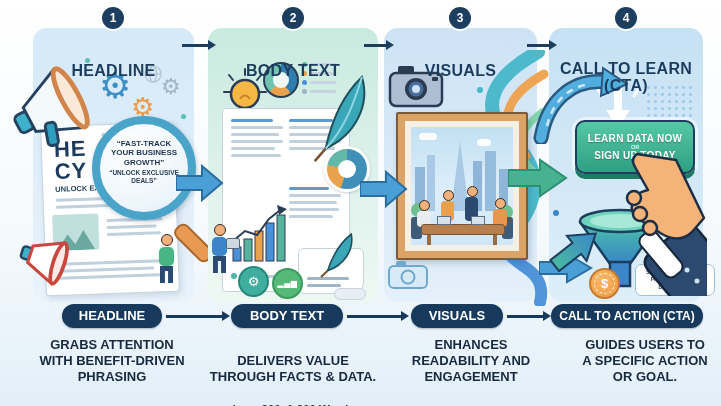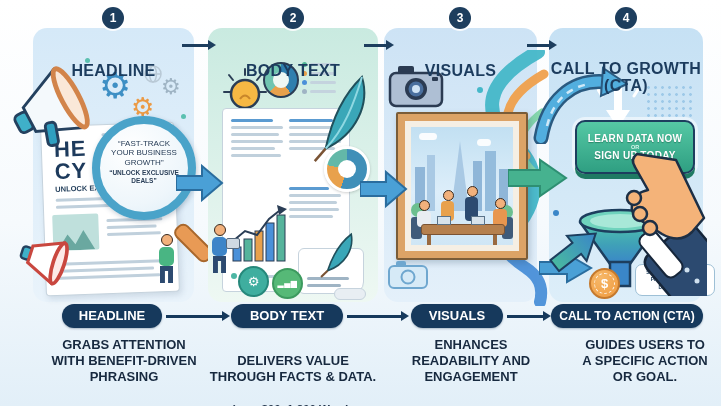--- a/index.html
+++ b/index.html
@@ -47,21 +47,21 @@
   .ln.b{background:#5b9bd1}
   .doc-big{position:absolute;left:12px;top:12px;font-size:22px;font-weight:900;color:#1d3a5c;line-height:1.02;
     white-space:pre-line;letter-spacing:1px}
   .doc-sub{position:absolute;left:12px;top:58px;font-size:7.5px;font-weight:800;color:#27425e}
   .doc-img{position:absolute;left:8px;top:88px;width:46px;height:36px;background:#bfe0dc;border-radius:2px;overflow:hidden}
   .doc-img:after{content:"";position:absolute;left:4px;bottom:0;width:38px;height:20px;background:#6aa8a0;
     clip-path:polygon(0 100%,28% 20%,48% 70%,70% 0,100% 100%)}
   .mag{position:absolute;left:59px;top:88px;width:88px;height:88px;border:8px solid #4aa3c9;border-radius:50%;
     background:radial-gradient(circle at 35% 30%,#ffffff 0%,#eef6fb 65%,#ddedf7 100%);z-index:3;
     box-shadow:1px 2px 5px rgba(30,60,90,.25);text-align:center}
-  .mag-t1{font-size:8px;font-weight:400;color:#1f3550;line-height:1.18;white-space:pre-line;margin-top:15px}
+  .mag-t1{font-size:8px;font-weight:700;color:#1f3550;line-height:1.18;white-space:pre-line;margin-top:15px}
   .mag-t2{font-size:6.5px;font-weight:800;color:#2a3f58;line-height:1.2;white-space:pre-line;margin-top:2px}
   .mag-handle{position:absolute;left:152px;top:192px;width:13px;height:42px;background:#e89a55;border:2px solid #a8672c;
     border-radius:7px;transform:rotate(-45deg);z-index:2}
   
   .doc2{position:absolute;left:14px;top:80px;width:126px;height:182px;background:#fff;border:1.5px solid #c6d3dd;
     border-radius:4px;z-index:2}
   .pie1{position:absolute;left:55px;top:34px;width:32px;height:32px;border-radius:50%;border:2px solid #2a3d55;
     background:conic-gradient(#2f7fae 0 40%,#e8a14c 40% 62%,#6fc4b0 62% 100%)}
   .pie1:after{content:"";position:absolute;inset:8px;background:#eef7f3;border-radius:50%}
   .legend{position:absolute;left:94px;top:34px}
@@ -356,21 +356,21 @@
     </div>
 
     <svg class="abs" style="left:4px;top:232px;z-index:3" width="40" height="30" viewBox="0 0 40 30">
       <rect x="8" y="1" width="10" height="6" rx="2" fill="#6fa7cf"></rect>
       <rect x="1" y="6" width="38" height="22" rx="5" fill="#d6eaf7" stroke="#6fa7cf" stroke-width="2"></rect>
       <circle cx="20" cy="17" r="6.5" fill="none" stroke="#6fa7cf" stroke-width="2"></circle>
     </svg>
   </section>
 
   <section class="panel p4">
-    <h2 class="ptitle" style="left:0;width:154px;top:32px">CALL TO GROWTH
+    <h2 class="ptitle" style="left:0;width:154px;top:32px">CALL TO LEARN
 (CTA)</h2>
 
     <div class="dots-grid"></div>
     <div class="dot" style="left:6px;top:66px;width:6px;height:6px;background:#4a90d9"></div>
     <div class="dot" style="left:4px;top:182px;width:6px;height:6px;background:#3a86c8"></div>
 
     <svg class="abs" style="left:48px;top:52px" width="42" height="56" viewBox="0 0 42 56">
       <g stroke="#ffffff" stroke-width="3" stroke-linecap="round">
         <line x1="5" y1="16" x2="0" y2="8"></line>
           <line x1="37" y1="16" x2="42" y2="8"></line>
@@ -468,21 +468,21 @@
     </div>
   <div>
       <div class="bline" style="left:347px;width:54px"></div>
       <div class="bhead" style="left:401px"></div>
     </div>
   <div>
       <div class="bline" style="left:507px;width:36px"></div>
       <div class="bhead" style="left:543px"></div>
     </div>
 
-  <div class="desc" style="left:34px;width:180px">GRABS ATTENTION
+  <div class="desc" style="left:22px;width:180px">GRABS ATTENTION
 WITH BENEFIT-DRIVEN
 PHRASING</div>
   <div class="desc" style="left:200px;width:186px">
     <div style="white-space:pre-line">DELIVERS VALUE
 THROUGH FACTS &amp; DATA.</div>
     <div class="subnote">(e.g., 800–1,200 Words
 of In-depth Content)</div>
   </div>
   <div class="desc" style="left:396px;width:150px">ENHANCES
 READABILITY AND

